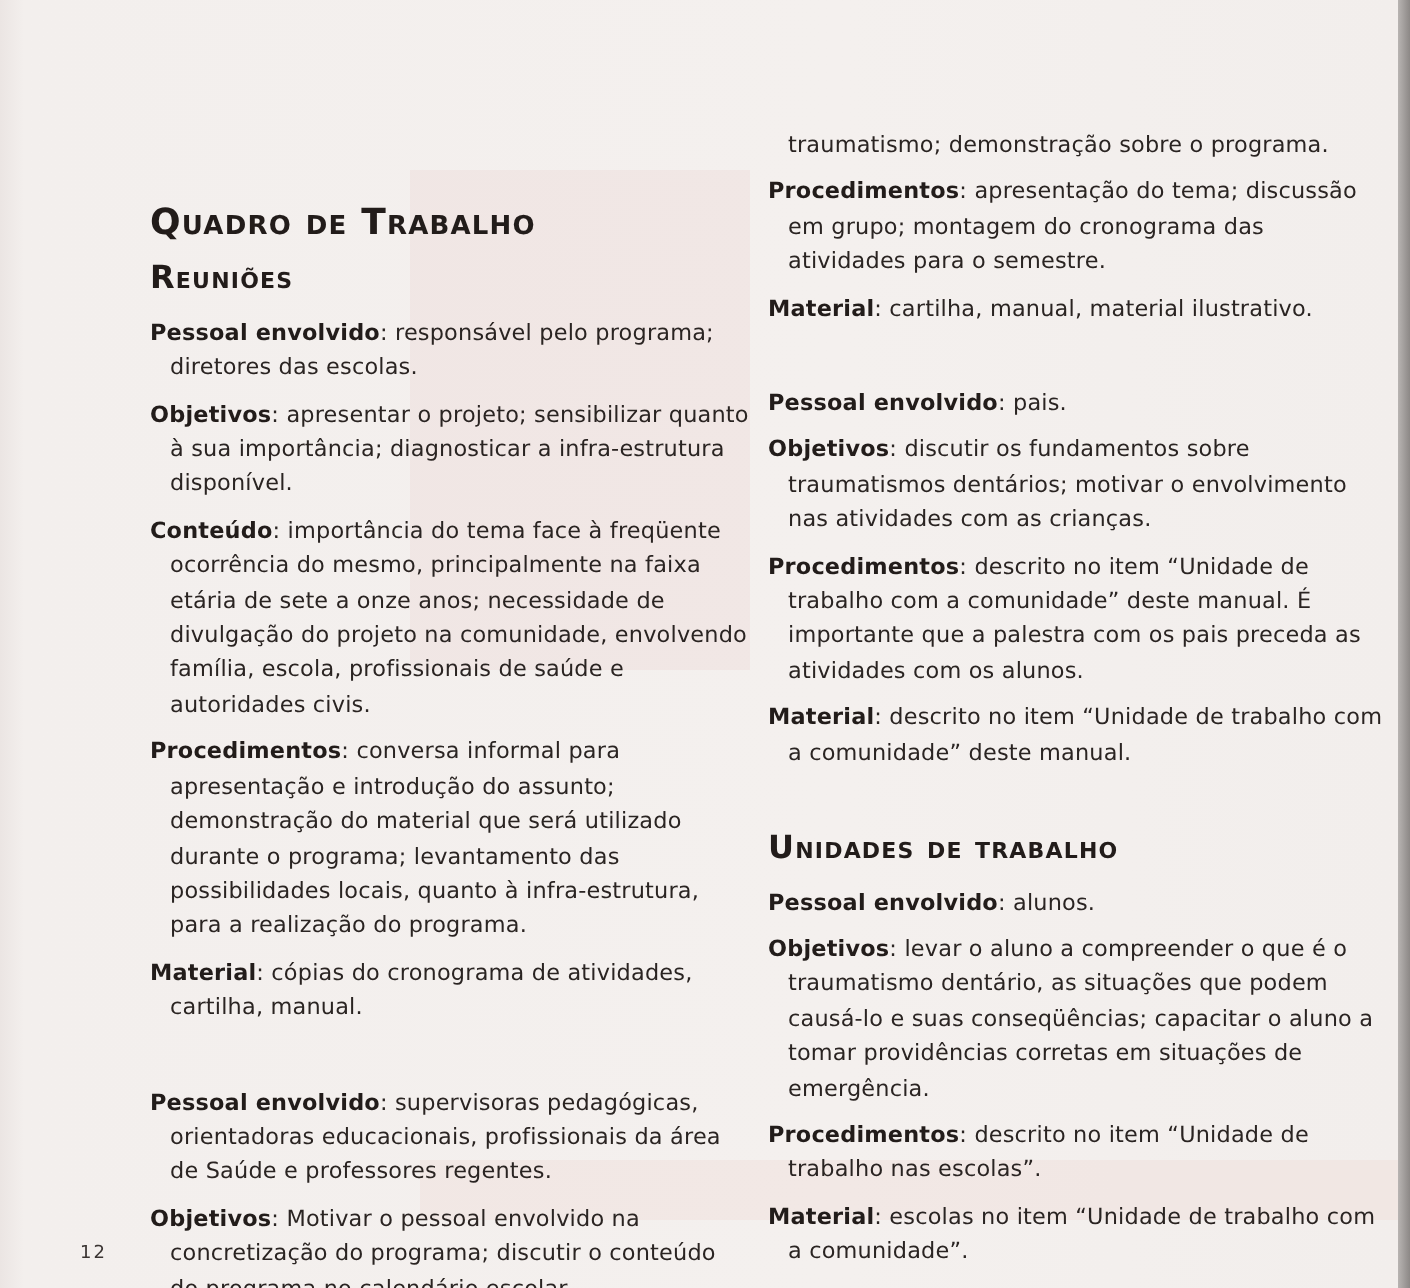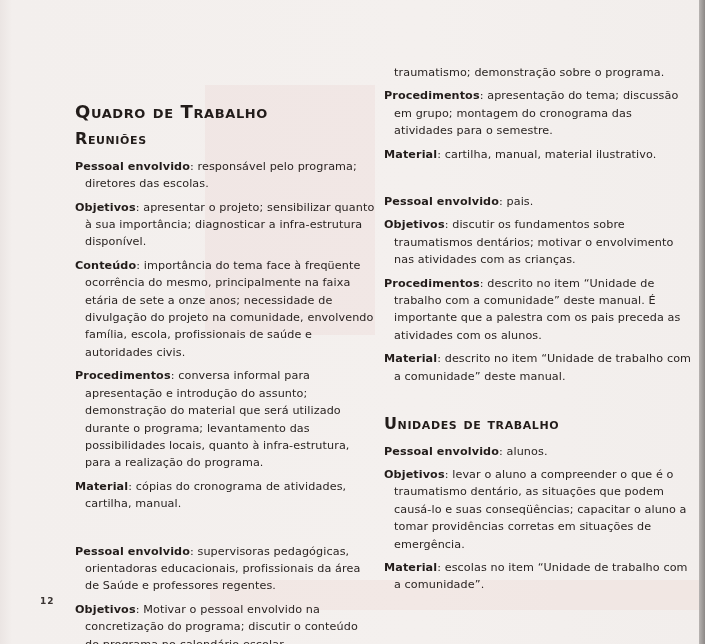--- a/index.html
+++ b/index.html
@@ -33,21 +33,21 @@
     font-variant: small-caps; letter-spacing: 0.6px; margin: 0 0 10px 0; color: #221c1a;
   }
   .section-head {
     font-weight: bold; font-size: 16px; font-variant: small-caps; letter-spacing: 0.6px;
     margin: 0 0 10px 0; color: #221c1a;
   }
   .entry { margin: 0 0 6px 0; padding-left: 10px; text-indent: -10px; }
   .entry .label { font-weight: bold; color: #221c1a; }
   .gap-lg { height: 24px; }
   .page-num {
-    position: absolute; left: 40px; top: 596px; font-size: 9px; font-weight: bold;
+    position: absolute; left: 40px; top: 622px; font-size: 9px; font-weight: normal;
     letter-spacing: 1px; color: #3a3432;
   }
 </style>
 </head>
 <body>
 
 <div class="page">
   <div class="bleed"></div>
   <div class="bleed2"></div>
 
@@ -85,19 +85,20 @@
       <p class="entry"><span class="label">Procedimentos</span><span>: descrito no item “Unidade de trabalho com a comunidade” deste manual. É importante que a palestra com os pais preceda as atividades com os alunos.</span></p>
       <p class="entry"><span class="label">Material</span><span>: descrito no item “Unidade de trabalho com a comunidade” deste manual.</span></p>
     </div>
 
     <div class="gap-lg"></div>
 
     <div class="section-head">Unidades de trabalho</div>
     <div>
       <p class="entry"><span class="label">Pessoal envolvido</span><span>: alunos.</span></p>
       <p class="entry"><span class="label">Objetivos</span><span>: levar o aluno a compreender o que é o traumatismo dentário, as situações que podem causá-lo e suas conseqüências; capacitar o aluno a tomar providências corretas em situações de emergência.</span></p>
+      <p class="entry"><span class="label">Procedimentos</span><span>: descrito no item “Unidade de trabalho nas escolas”.</span></p>
       <p class="entry"><span class="label">Material</span><span>: escolas no item “Unidade de trabalho com a comunidade”.</span></p>
     </div>
   </div>
 
   <div class="page-num">12</div>
 </div>
 <div class="shadow-edge"></div>
 
 </body></html>

